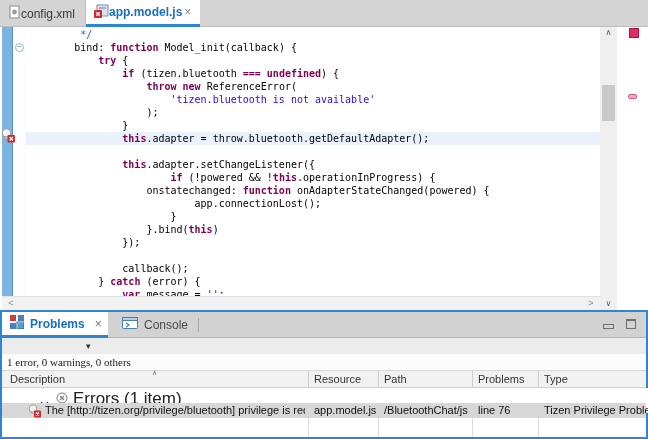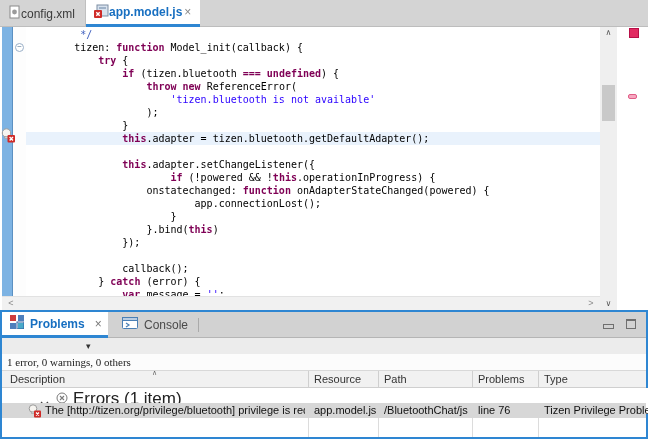--- a/index.html
+++ b/index.html
@@ -122,28 +122,28 @@
     <svg width="15" height="15">
       <circle cx="5.5" cy="5" r="4.2" fill="#f6f4f0" stroke="#9a9a9a"></circle>
       <rect x="3.8" y="8.6" width="3.4" height="2" fill="#cfcfcf" stroke="#9a9a9a" stroke-width="0.6"></rect>
       <rect x="6.5" y="7" width="7.5" height="7.5" rx="1" fill="#cf2a27"></rect>
       <path d="M8.6 9.1 L12 12.4 M12 9.1 L8.6 12.4" stroke="#fff" stroke-width="1.4"></path>
     </svg>
   </span>
 
   <div class="code-area">
       <div class="code-line"><span class="tok-c">         */</span></div>
-      <div class="code-line"><span class="tok-p">        tizen: </span><span class="tok-k">function</span><span class="tok-p"> Model_init(callback) {</span></div>
+      <div class="code-line"><span class="tok-p">        bind: </span><span class="tok-k">function</span><span class="tok-p"> Model_init(callback) {</span></div>
       <div class="code-line"><span class="tok-p">            </span><span class="tok-k">try</span><span class="tok-p"> {</span></div>
       <div class="code-line"><span class="tok-p">                </span><span class="tok-k">if</span><span class="tok-p"> (tizen.bluetooth </span><span class="tok-k">===</span><span class="tok-p"> </span><span class="tok-k">undefined</span><span class="tok-p">) {</span></div>
       <div class="code-line"><span class="tok-p">                    </span><span class="tok-k">throw</span><span class="tok-p"> </span><span class="tok-k">new</span><span class="tok-p"> ReferenceError(</span></div>
       <div class="code-line"><span class="tok-p">                        </span><span class="tok-s">'tizen.bluetooth is not available'</span></div>
       <div class="code-line"><span class="tok-p">                    );</span></div>
       <div class="code-line"><span class="tok-p">                }</span></div>
-      <div class="code-line hl"><span class="tok-p">                </span><span class="tok-k">this</span><span class="tok-p">.adapter = tizen.bluetooth.getDefaultAdapter();</span></div>
+      <div class="code-line hl"><span class="tok-p">                </span><span class="tok-k">this</span><span class="tok-p">.adapter = throw.bluetooth.getDefaultAdapter();</span></div>
       <div class="code-line"></div>
       <div class="code-line"><span class="tok-p">                </span><span class="tok-k">this</span><span class="tok-p">.adapter.setChangeListener({</span></div>
       <div class="code-line"><span class="tok-p">                        </span><span class="tok-k">if</span><span class="tok-p"> (!powered &amp;&amp; !</span><span class="tok-k">this</span><span class="tok-p">.operationInProgress) {</span></div>
       <div class="code-line"><span class="tok-p">                    onstatechanged: </span><span class="tok-k">function</span><span class="tok-p"> onAdapterStateChanged(powered) {</span></div>
       <div class="code-line"><span class="tok-p">                            app.connectionLost();</span></div>
       <div class="code-line"><span class="tok-p">                        }</span></div>
       <div class="code-line"><span class="tok-p">                    }.bind(</span><span class="tok-k">this</span><span class="tok-p">)</span></div>
       <div class="code-line"><span class="tok-p">                });</span></div>
       <div class="code-line"></div>
       <div class="code-line"><span class="tok-p">                callback();</span></div>

